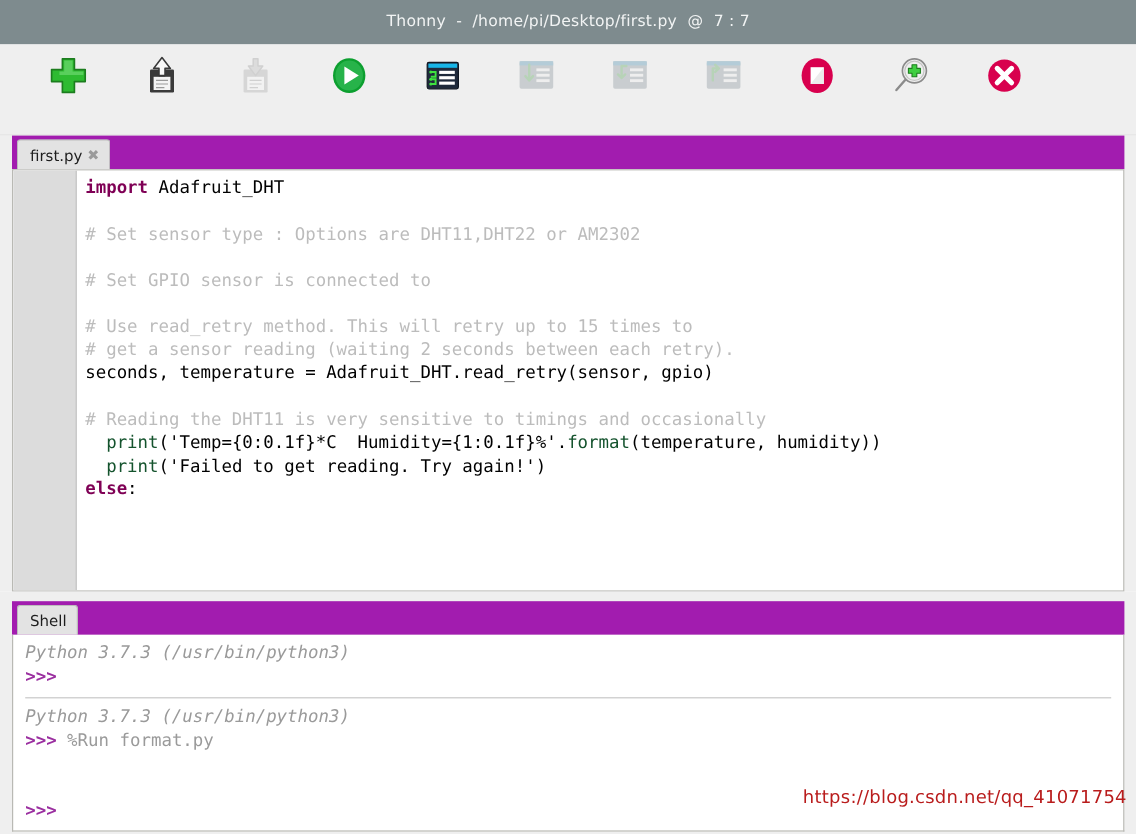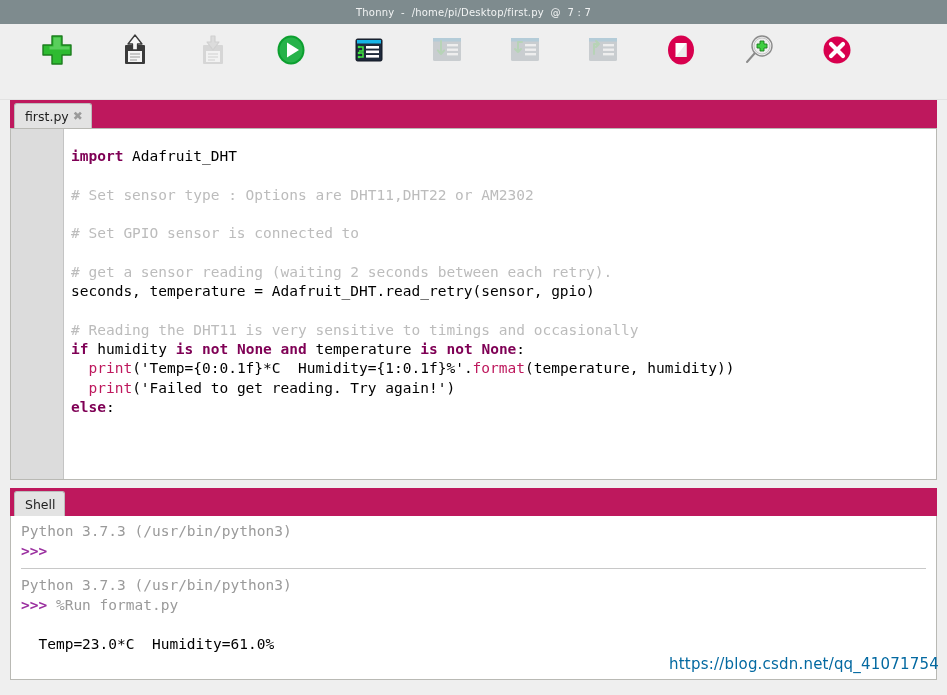--- a/index.html
+++ b/index.html
@@ -10,24 +10,24 @@
   body {
     width: 947px;
     height: 695px;
     overflow: hidden;
     font-family: "DejaVu Sans", sans-serif;
     position: relative;
   }
 
   
   #titlebar {
-    height: 24px;
+    height: 37px;
     background: #7e8b8e;
     color: #f2f4f4;
-    font-size: 10px;
+    font-size: 13px;
     display: flex;
     align-items: center;
     justify-content: center;
     letter-spacing: 0.2px;
     font-family: "DejaVu Sans", sans-serif;
   }
   #titlebar .ttl { white-space: pre; }
 
   
   #toolbar {
@@ -65,21 +65,21 @@
   
   #editor-wrap {
     padding: 0 10px;
     box-sizing: border-box;
     background: #efefef;
   }
   .tabrow {
     height: 28px;
     display: flex;
     align-items: flex-end;
-    background: #be185d;
+    background: #a21caf;
     padding-left: 4px;
     box-sizing: border-box;
   }
   .tab {
     height: 24px;
     background: #e3e3e3;
     border: 1px solid #bcbcbc;
     border-bottom: none;
     border-radius: 3px 3px 0 0;
     display: flex;
@@ -116,38 +116,38 @@
   }
   .gutter div {
     font-family: "DejaVu Sans Mono", monospace;
     font-size: 14.5px;
     line-height: 19.3px;
     color: #808080;
     padding-right: 7px;
   }
   .codelines {
     flex: 1 1 auto;
-    padding-top: 18px;
+    padding-top: 6px;
     padding-left: 7px;
     box-sizing: border-box;
     overflow: hidden;
   }
   .codelines .ln {
     font-family: "DejaVu Sans Mono", monospace;
     font-size: 14.5px;
     line-height: 19.3px;
     white-space: pre;
     color: #000000;
     height: 19.3px;
   }
   .kw      { color: #7f0055; font-weight: bold; }
   .cmt     { color: #bcbcbc; }
   .num     { color: #cc5200; }
   .str     { color: #000000; }
-  .fnc     { color: #be185d; }
+  .fnc     { color: #14532d; }
   .cursor {
     display: inline-block;
     width: 1px;
     height: 15px;
     background: #000;
     vertical-align: -2px;
     margin-left: -1px;
   }
 
   
@@ -167,35 +167,35 @@
     position: relative;
   }
   .shl {
     font-family: "DejaVu Sans Mono", monospace;
     font-size: 14.5px;
     line-height: 19.5px;
     white-space: pre;
     color: #000;
     height: 19.5px;
   }
-  .shl.gray { color: #9a9a9a; }
+  .shl.gray { color: #9a9a9a; font-style: italic; }
   .prompt { color: #9b30a0; font-weight: bold; }
   .sep {
     border-top: 1px solid #c8c8c8;
     margin: 7px 10px 7px 0;
     height: 0;
   }
 
   
   #watermark {
     position: absolute;
     right: 8px;
     bottom: 22px;
     font-size: 15px;
-    color: #0369a1;
+    color: #b91c1c;
     font-family: "DejaVu Sans", sans-serif;
     letter-spacing: 0.2px;
     pointer-events: none;
   }
 </style>
 </head>
 <body>
 
 <div id="titlebar">
   <span class="ttl">Thonny  -  /home/pi/Desktop/first.py  @  7 : 7</span>
@@ -355,44 +355,43 @@
         <div></div>
         <div></div>
       </div>
     <div class="codelines" id="codelines">
         <div class="ln"><span class="kw">import</span> Adafruit_DHT</div>
         <div class="ln">&nbsp;</div>
         <div class="ln"><span class="cmt"># Set sensor type : Options are DHT11,DHT22 or AM2302</span></div>
         <div class="ln">&nbsp;</div>
         <div class="ln"><span class="cmt"># Set GPIO sensor is connected to</span></div>
         <div class="ln">&nbsp;</div>
+        <div class="ln"><span class="cmt"># Use read_retry method. This will retry up to 15 times to</span></div>
         <div class="ln"><span class="cmt"># get a sensor reading (waiting 2 seconds between each retry).</span></div>
         <div class="ln">seconds, temperature = Adafruit_DHT.read_retry(sensor, gpio)</div>
         <div class="ln">&nbsp;</div>
         <div class="ln"><span class="cmt"># Reading the DHT11 is very sensitive to timings and occasionally</span></div>
-        <div class="ln"><span class="kw">if</span> humidity <span class="kw">is</span> <span class="kw">not</span> <span class="kw">None</span> <span class="kw">and</span> temperature <span class="kw">is</span> <span class="kw">not</span> <span class="kw">None</span>:</div>
         <div class="ln">  <span class="fnc">print</span>(<span class="str">'Temp={0:0.1f}*C  Humidity={1:0.1f}%'</span>.<span class="fnc">format</span>(temperature, humidity))</div>
         <div class="ln">  <span class="fnc">print</span>(<span class="str">'Failed to get reading. Try again!'</span>)</div>
         <div class="ln"><span class="kw">else</span>:</div>
       </div>
   </div>
 </div>
 
 <div id="shell-wrap">
   <div class="tabrow">
     <div class="tab">
       <span>Shell</span>
     </div>
   </div>
   <div id="shell-area">
       <div class="shl gray"><span class="gray" style="color:#9a9a9a">Python 3.7.3 (/usr/bin/python3)</span></div>
       <div class="shl"><span class="prompt">&gt;&gt;&gt;</span></div>
       <div class="sep"></div>
       <div class="shl gray"><span class="gray" style="color:#9a9a9a">Python 3.7.3 (/usr/bin/python3)</span></div>
       <div class="shl"><span class="prompt">&gt;&gt;&gt;</span><span class="gray" style="color:#9a9a9a"> %Run format.py</span></div>
       <div class="shl">&nbsp;</div>
-      <div class="shl"><span class="" style="">  Temp=23.0*C  Humidity=61.0%</span></div>
       <div class="shl">&nbsp;</div>
       <div class="shl"><span class="prompt">&gt;&gt;&gt;</span></div>
     </div>
 </div>
 
 <div id="watermark">https://blog.csdn.net/qq_41071754</div>
 
 </body></html>

